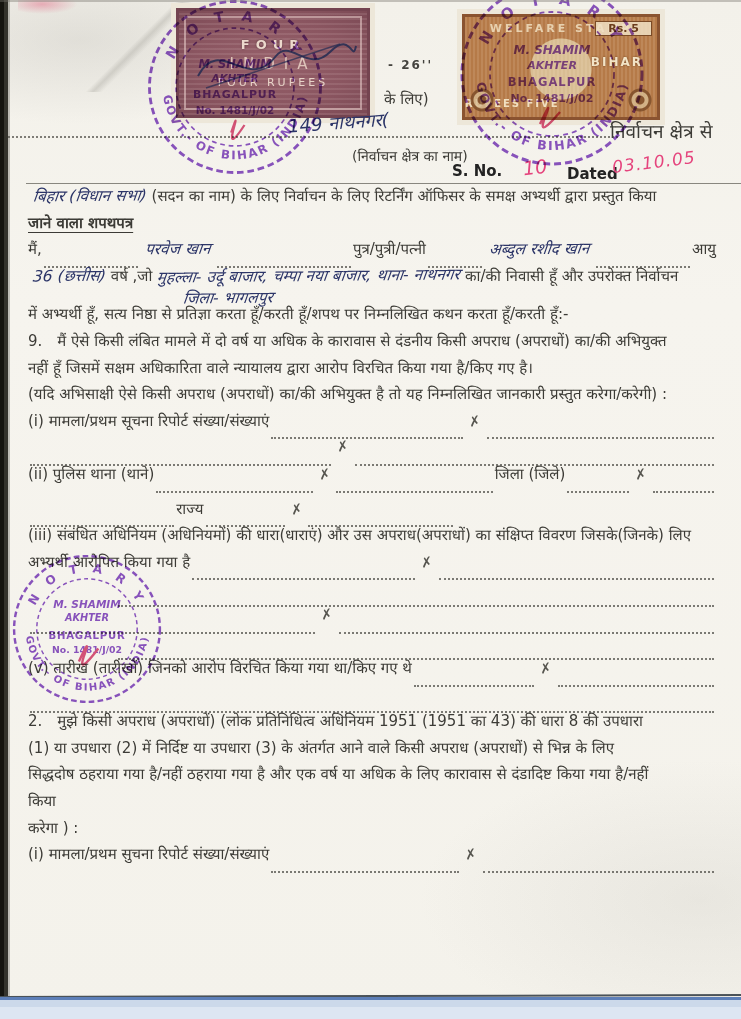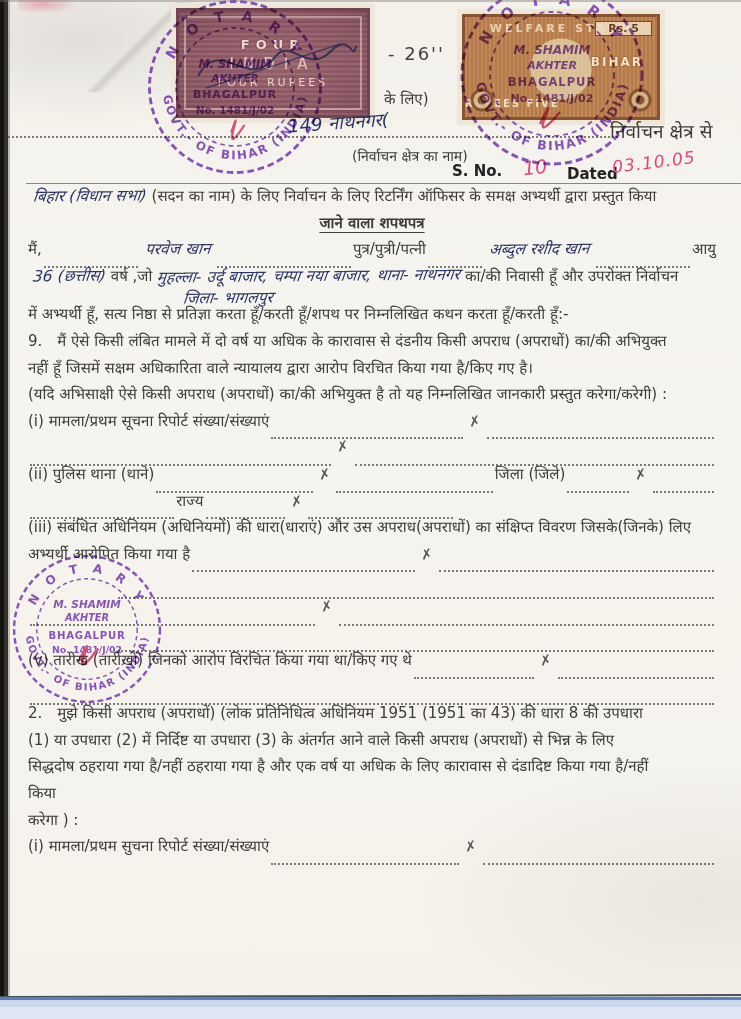--- a/index.html
+++ b/index.html
@@ -40,40 +40,40 @@
   .scribble{position:absolute;z-index:4;}
 
   
   .seal{position:absolute;z-index:5;mix-blend-mode:multiply;opacity:.88;}
 
   
   .abs{position:absolute;z-index:3;}
   .print{color:#3c3b36;}
   .hand{color:#2c3568;font-style:italic;}
   .red{color:#e5447d;font-style:italic;}
-  .form-no{left:388px;top:43px;font-size:18px;color:#44433e;letter-spacing:2px;}
+  .form-no{left:388px;top:58px;font-size:12px;color:#44433e;letter-spacing:2px;font-weight:bold;}
   .form-hint{left:384px;top:88px;font-size:15px;}
   .const-line{left:4px;top:136px;width:614px;border-bottom:2px dotted rgba(75,74,68,.7);height:0;z-index:2;}
   .const-entry{left:288px;top:110px;font-size:18px;transform:rotate(-4deg);z-index:4;}
   .const-suffix{left:610px;top:118px;font-size:19px;}
   .const-caption{left:352px;top:146px;font-size:14px;}
   .sno-label{left:452px;top:162px;font-size:15px;font-weight:bold;color:#232323;}
   .sno-value{left:523px;top:156px;font-size:19px;transform:rotate(-6deg);}
   .dated-label{left:567px;top:165px;font-size:15px;font-weight:bold;color:#232323;}
   .dated-value{left:612px;top:152px;font-size:17px;transform:rotate(-7deg);letter-spacing:1px;}
   .rule{left:26px;top:183px;width:715px;border-top:1.5px solid rgba(110,108,100,.8);height:0;}
 
   
   #body-lines{position:absolute;left:28px;top:188px;width:688px;z-index:3;font-size:15px;line-height:1.1;color:#3c3b36;}
   .line{display:flex;align-items:baseline;min-height:26.6px;}
-  .line.center{justify-content:center;}
+  .line.center{justify-content:flex-start;}
   .line.center .seg-p{text-decoration:underline;text-underline-offset:4px;font-weight:bold;}
   .line.insert{min-height:16px;height:16px;margin-top:-4px;padding-left:150px;font-size:13.5px;}
   .line.ind{padding-left:88px;}
-  .line.w60{width:62%;}
+  .line.w60{width:62%;margin-top:8px;}
   .seg-p{white-space:pre-wrap;}
   .seg-h{display:inline-block;color:#2c3568;font-style:italic;transform:skewX(-7deg) rotate(-.6deg);padding:0 5px;font-size:15.5px;}
   .seg-x{display:inline-block;color:#55544e;font-style:italic;transform:rotate(-10deg);padding:0 4px;font-size:14px;}
   .seg-d{flex:1 1 14px;border-bottom:2.2px dotted rgba(75,74,68,.72);align-self:flex-end;height:.9em;margin:0 2px;}
 </style>
 </head>
 <body>
 
 <div id="page">
 

